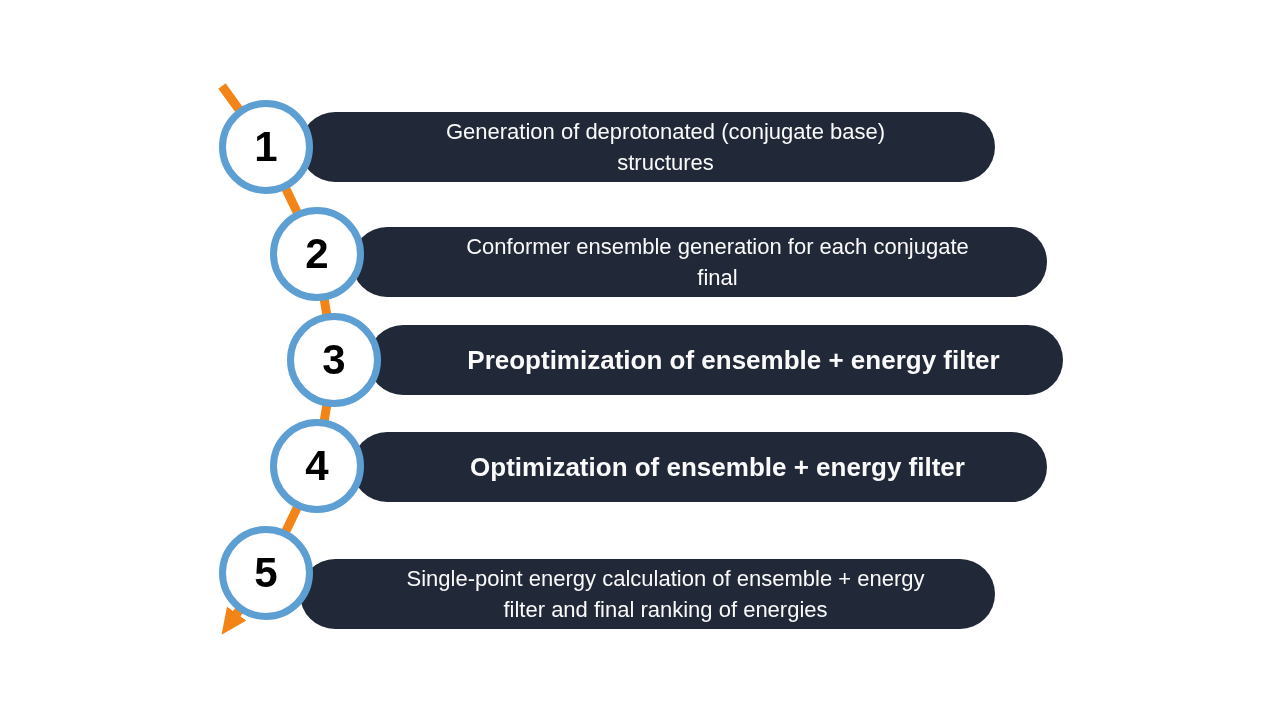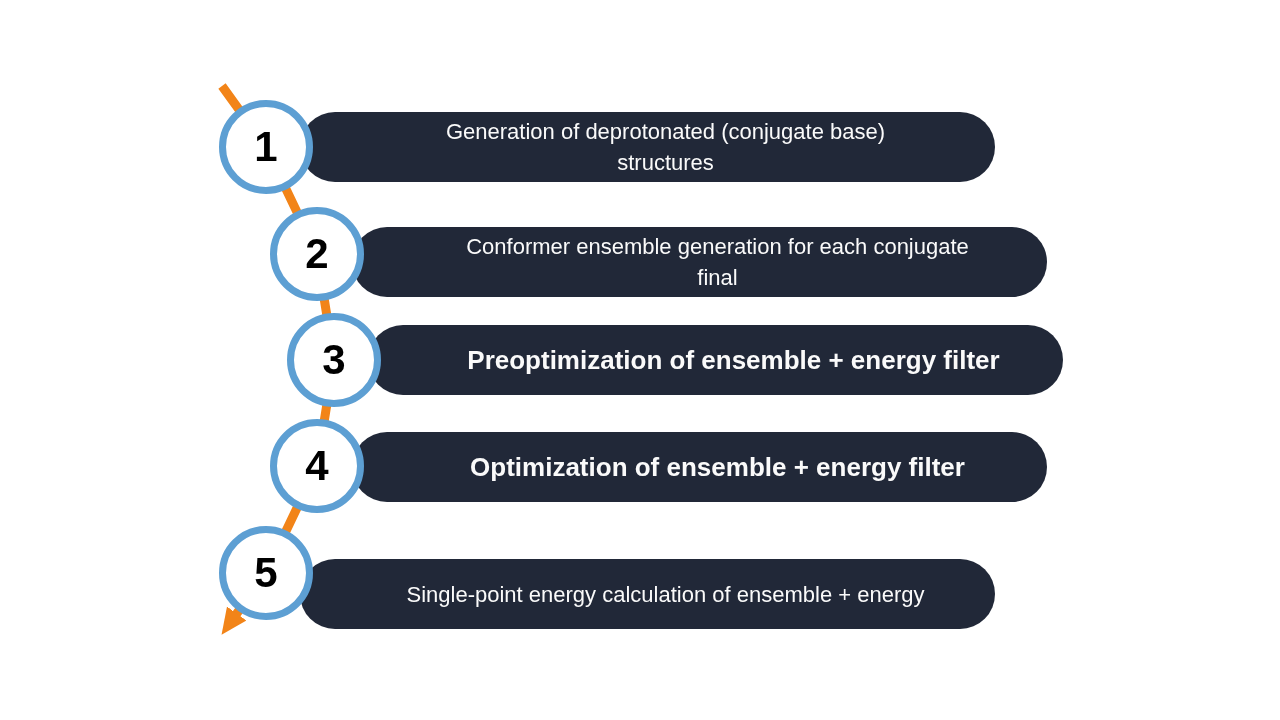--- a/index.html
+++ b/index.html
@@ -107,18 +107,19 @@
 
   <div class="bar one-line bar4">
     <span class="line">Optimization of ensemble + energy filter</span>
   </div>
   <div class="circle c4">
     <span>4</span>
   </div>
 
   <div class="bar two-line bar5">
     <span class="line">Single-point energy calculation of ensemble + energy</span>
+    <span class="line">filter and final ranking of energies</span>
   </div>
   <div class="circle c5">
     <span>5</span>
   </div>
 
 </div>
 
 </body></html>

